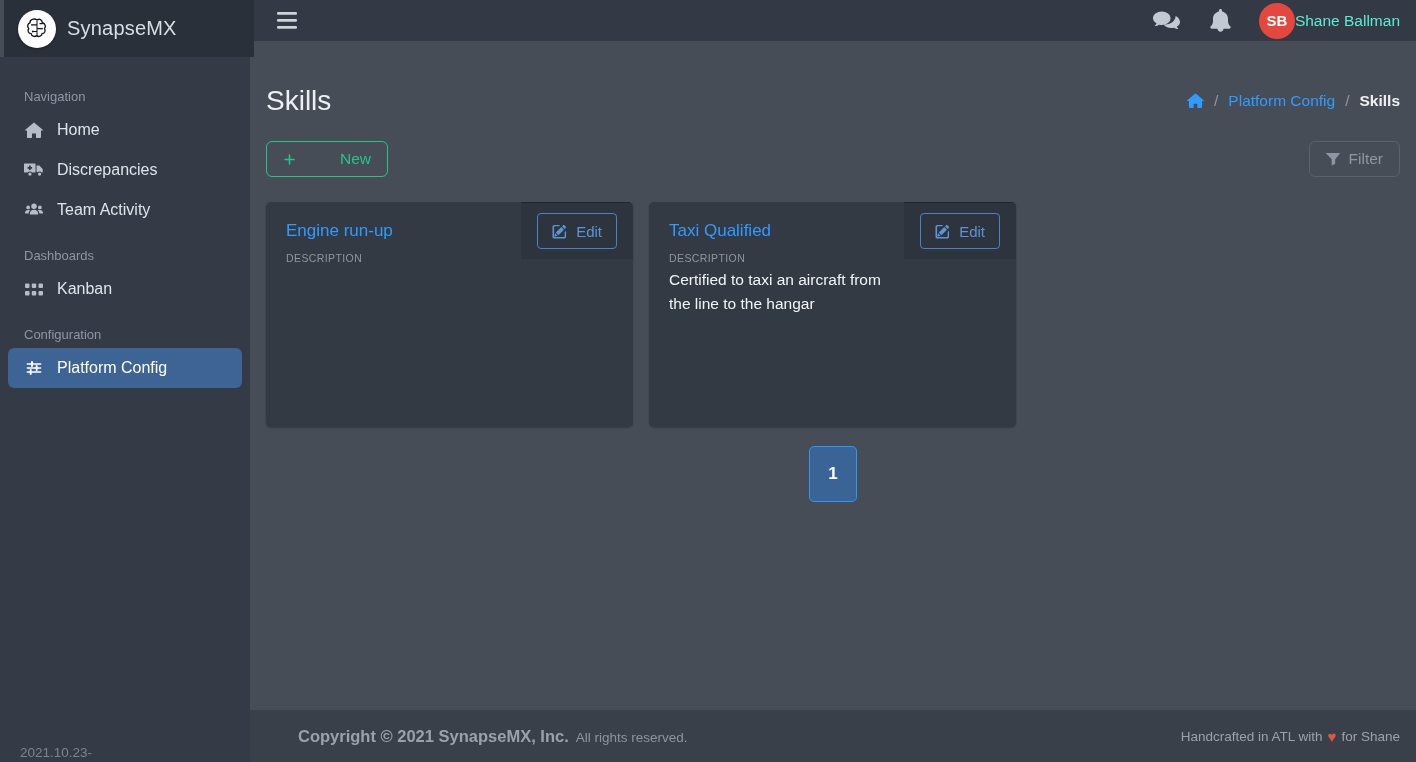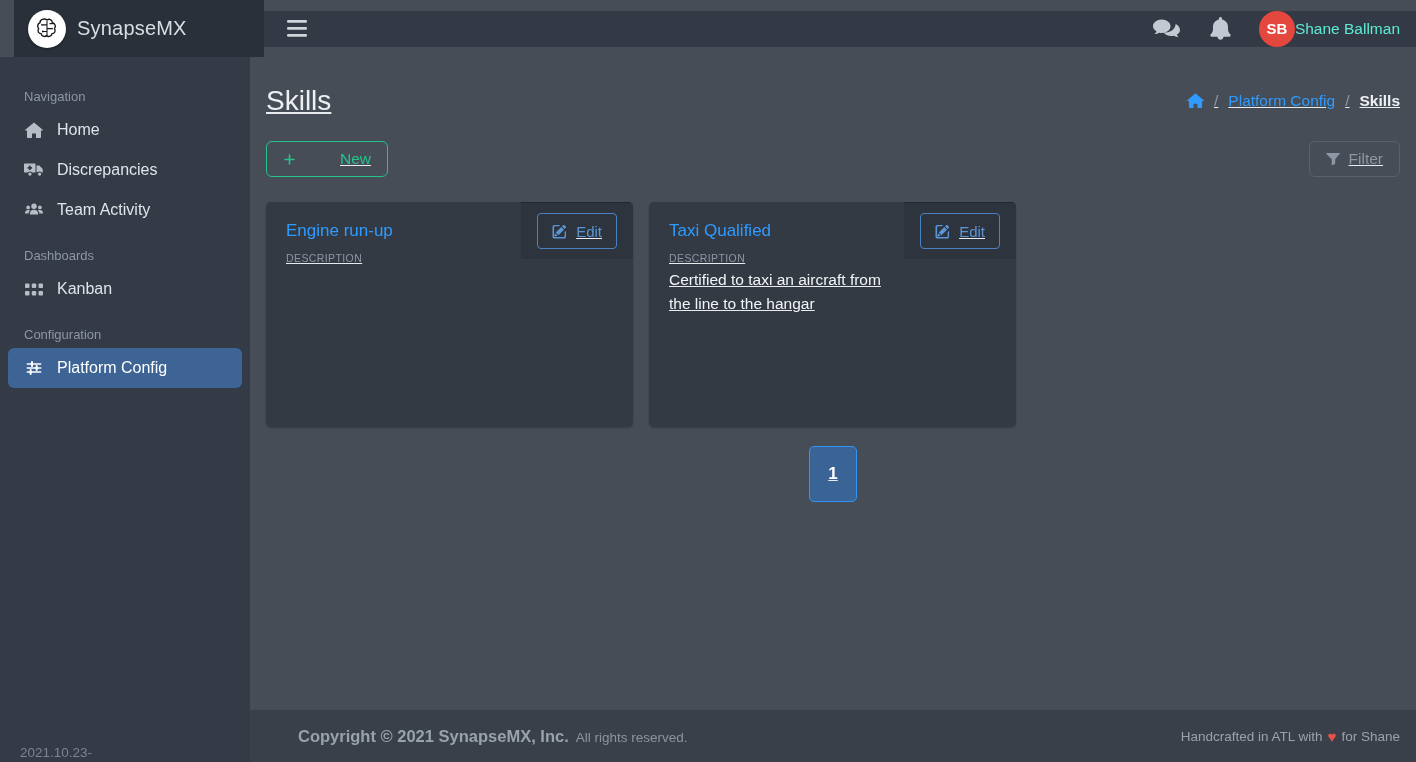--- a/index.html
+++ b/index.html
@@ -5,21 +5,21 @@
   * { margin:0; padding:0; box-sizing:border-box; }
   html,body { width:1416px; height:762px; overflow:hidden; }
   body {
     font-family:"Liberation Sans", sans-serif;
     background:#474d57;
     position:relative;
     color:#e9ecef;
   }
 
   
-  .topbar { position:absolute; top:0; left:14px; right:0; height:57px; display:flex; z-index:5;align-items:center; }
+  .topbar { position:absolute; top:0; left:4px; right:0; height:41px; display:flex; z-index:5; }
   .brand {
     width:250px; height:57px; background:#2a303a;
     display:flex; align-items:center; padding-left:14px; gap:11px; flex:0 0 250px;
     cursor:pointer;
   }
   .logo-circle {
     width:38px; height:38px; border-radius:50%; background:#ffffff;
     display:flex; align-items:center; justify-content:center;
     box-shadow:0 1px 3px rgba(0,0,0,.4); flex:0 0 38px;
   }
@@ -58,21 +58,21 @@
     background:#3d6495; border-radius:6px; margin:0 8px; padding:11px 16px; color:#ffffff;
   }
   .nav-item.active .nav-icon svg { fill:#ffffff; stroke:#ffffff; }
   .nav-icon svg.stroked { fill:none !important; stroke:#b6bdc6; }
   .sidebar-version {
     position:absolute; left:20px; bottom:2px; font-size:13.5px; color:#7c8490;
   }
 
   
   .main { position:absolute; top:57px; left:250px; right:0; bottom:0; display:flex; flex-direction:column; }
-  .content { flex:1; padding:28px 16px 0 16px;text-decoration:underline; }
+  .content { flex:1; padding:28px 16px 0 16px; }
 
   .title-row { display:flex; justify-content:space-between; align-items:center; }
   .page-title { font-size:28px; line-height:31px; font-weight:500; color:#edf0f3; }
 
   .breadcrumb { display:flex; align-items:center; font-size:15.5px; }
   .breadcrumb .crumb-sep { color:#8d97a3; margin:0 10px; }
   .breadcrumb a.crumb-link { color:#2f9bff; text-decoration:none; cursor:pointer; }
   .breadcrumb .crumb-home { display:flex; align-items:center; cursor:pointer; }
   .breadcrumb .crumb-home svg { fill:#2f9bff; }
   .breadcrumb .crumb-current { color:#eef1f4; font-weight:600; }

